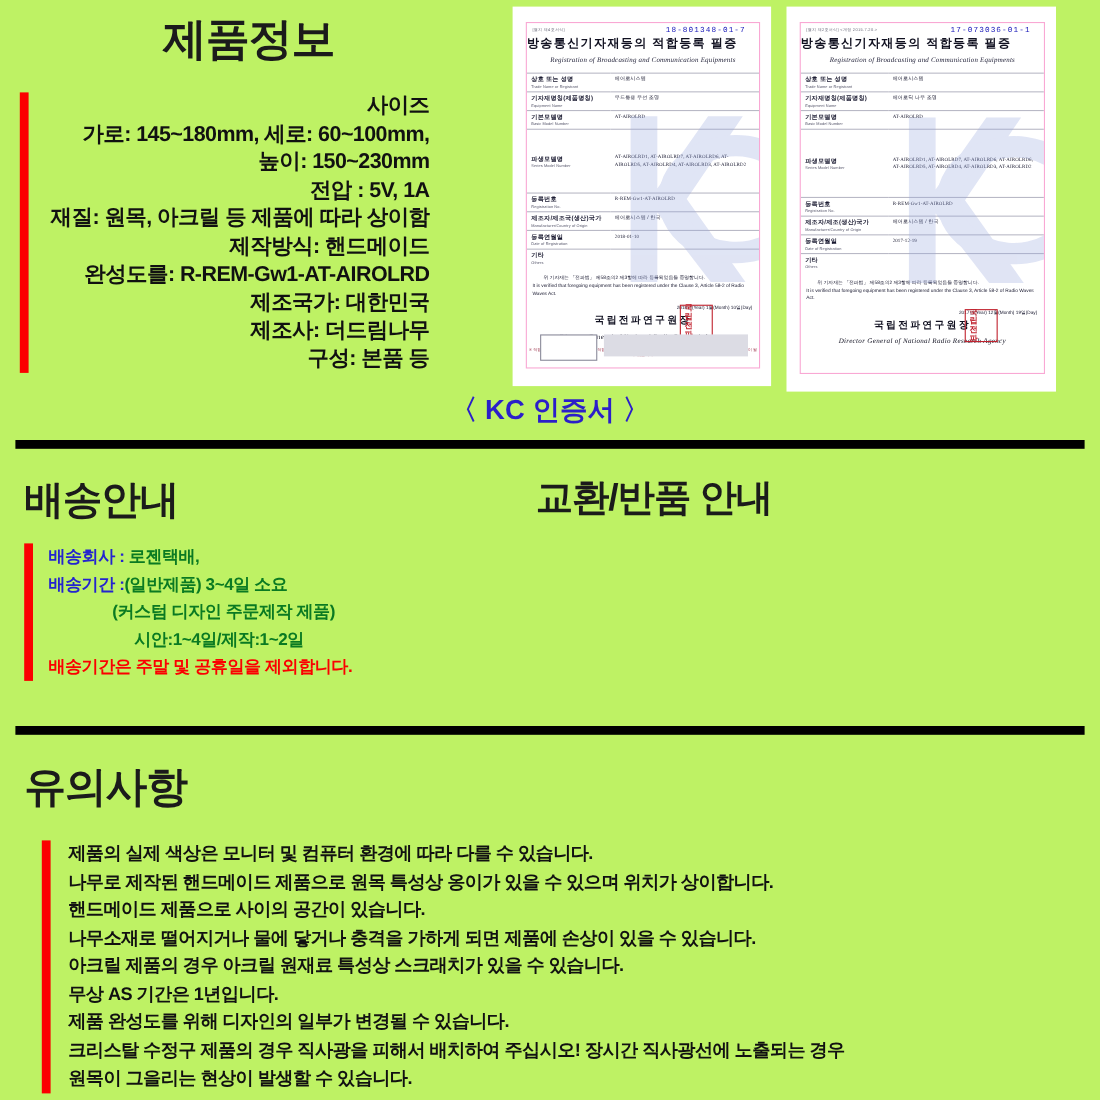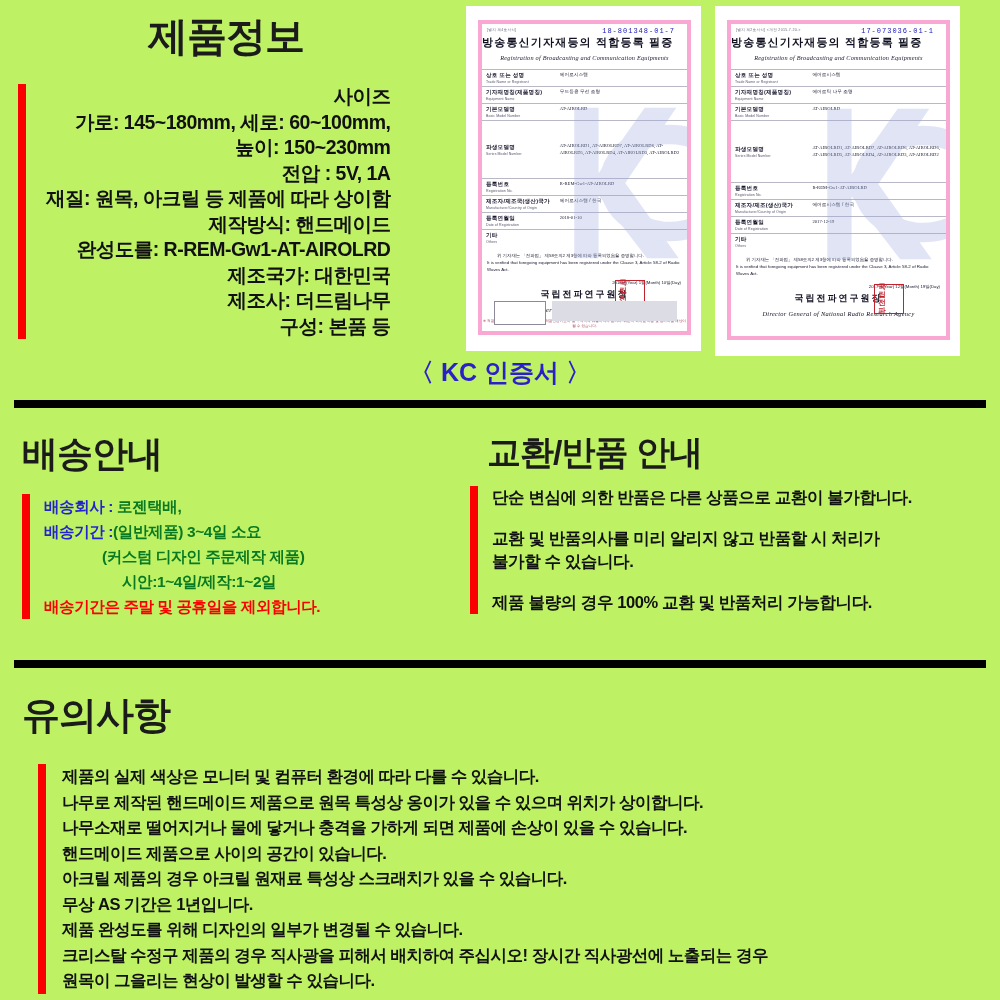--- a/index.html
+++ b/index.html
@@ -58,21 +58,21 @@
   .cert {
     width:235px; height:345px;
     background:#ffffff;
     padding:8px 9px;
     position:relative;
     overflow:hidden;
   }
   .cert.c2 { width:245px; height:350px; }
   .cert-inner {
     position:absolute; inset:14px 10px 16px 12px;
-    border:4px solid #f9a8d4;
+    border:1px solid #f9a8d4;
     overflow:hidden;
   }
   
   .kc-wm {
     position:absolute; left:38%; top:24%;
     width:150px; height:170px;
     opacity:.30;
     pointer-events:none;
   }
   .kc-wm svg { width:100%; height:100%; }
@@ -418,44 +418,35 @@
           <span class="blue">배송기간 :</span><span class="green">(일반제품) 3~4일 소요</span>
         </div>
         <div class="ind1 green">(커스텀 디자인 주문제작 제품)</div>
         <div class="ind2 green">시안:1~4일/제작:1~2일</div>
         <div class="red">배송기간은 주말 및 공휴일을 제외합니다.</div>
       </div>
     </div>
 
     <h2 class="sec-title s2-right-title">교환/반품 안내</h2>
 
-    <div class="s2-right-body">
-      <div class="redbar"></div>
-      <div class="ret-lines">
-        <p>단순 변심에 의한 반품은 다른 상품으로 교환이 불가합니다.</p>
-        <p style="white-space:pre-line">교환 및 반품의사를 미리 알리지 않고 반품할 시 처리가
-불가할 수 있습니다.</p>
-        <p>제품 불량의 경우 100% 교환 및 반품처리 가능합니다.</p>
-      </div>
-    </div>
   </section>
 
   <div class="divider"></div>
 
   <section class="s3" style="height:340px">
 
     <h2 class="sec-title s3-title">유의사항</h2>
 
     <div class="s3-body">
       <div class="redbar"></div>
       <div class="note-lines">
         <div>제품의 실제 색상은 모니터 및 컴퓨터 환경에 따라 다를 수 있습니다.</div>
         <div>나무로 제작된 핸드메이드 제품으로 원목 특성상 옹이가 있을 수 있으며 위치가 상이합니다.</div>
+        <div>핸드메이드 제품으로 사이의 공간이 있습니다.</div>
         <div>나무소재로 떨어지거나 물에 닿거나 충격을 가하게 되면 제품에 손상이 있을 수 있습니다.</div>
-        <div>핸드메이드 제품으로 사이의 공간이 있습니다.</div>
         <div>아크릴 제품의 경우 아크릴 원재료 특성상 스크래치가 있을 수 있습니다.</div>
         <div>무상 AS 기간은 1년입니다.</div>
         <div>제품 완성도를 위해 디자인의 일부가 변경될 수 있습니다.</div>
         <div>크리스탈 수정구 제품의 경우 직사광을 피해서 배치하여 주십시오! 장시간 직사광선에 노출되는 경우</div>
         <div>원목이 그을리는 현상이 발생할 수 있습니다.</div>
       </div>
     </div>
   </section>
 
 </div>

